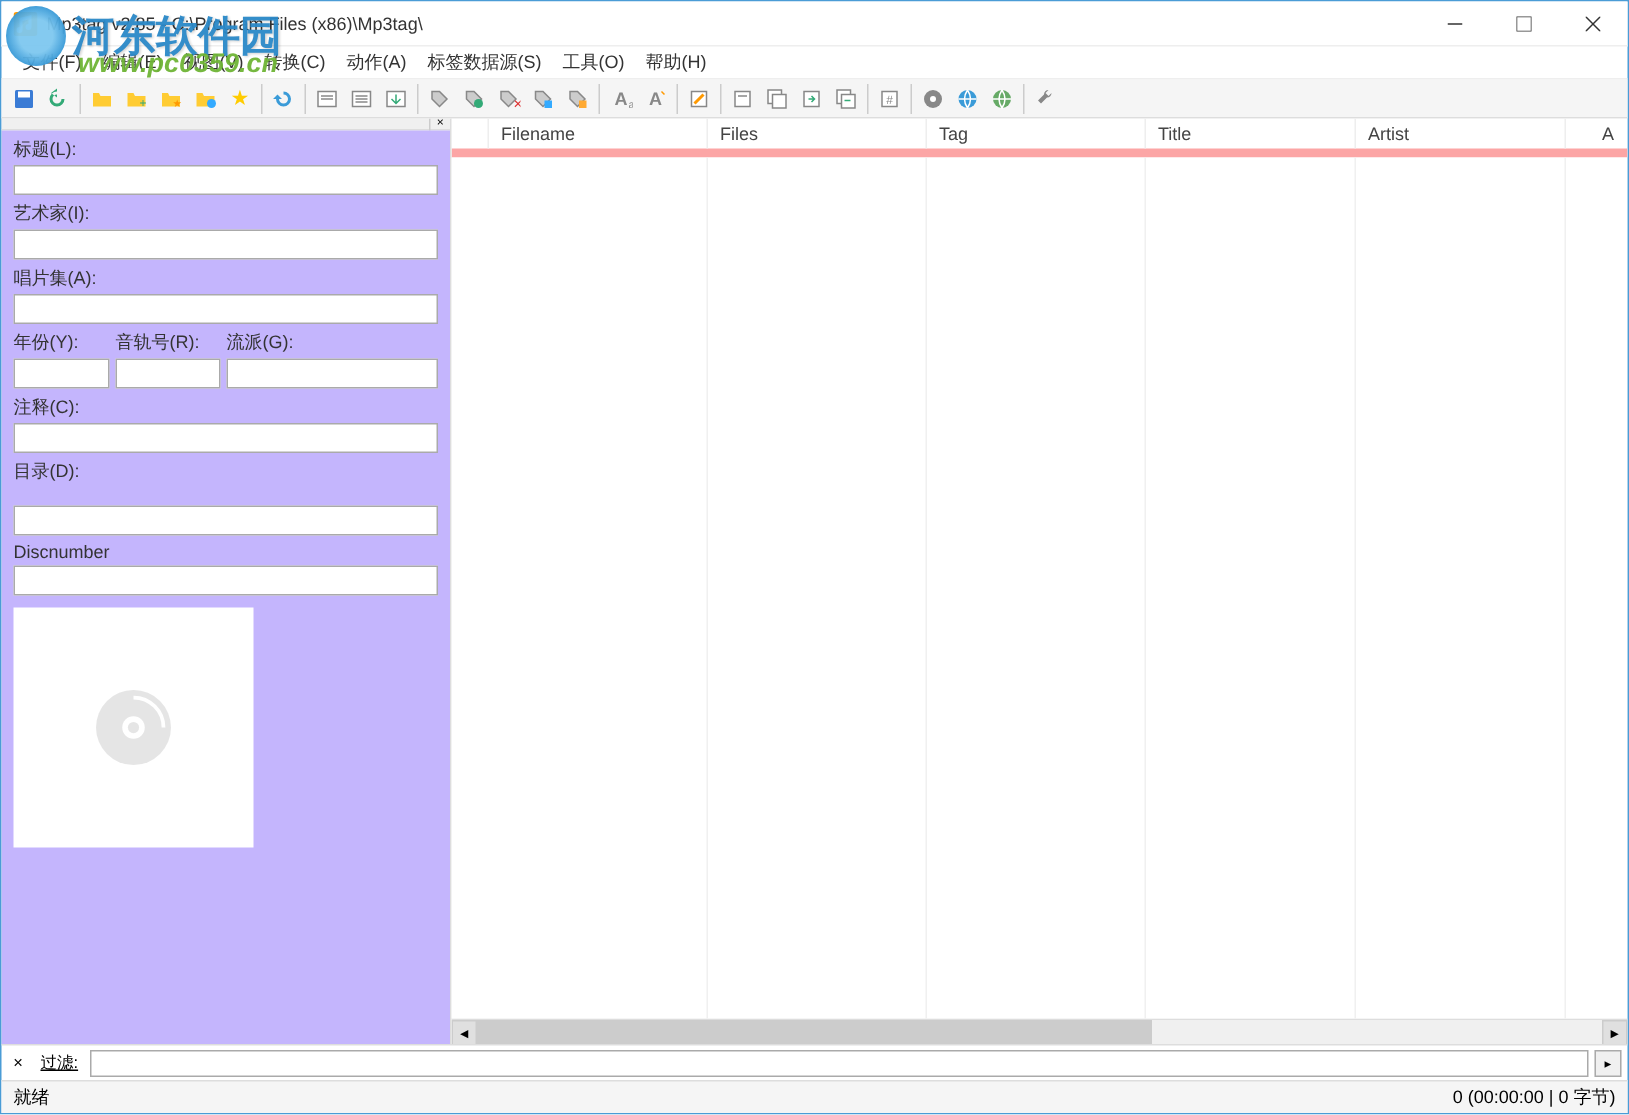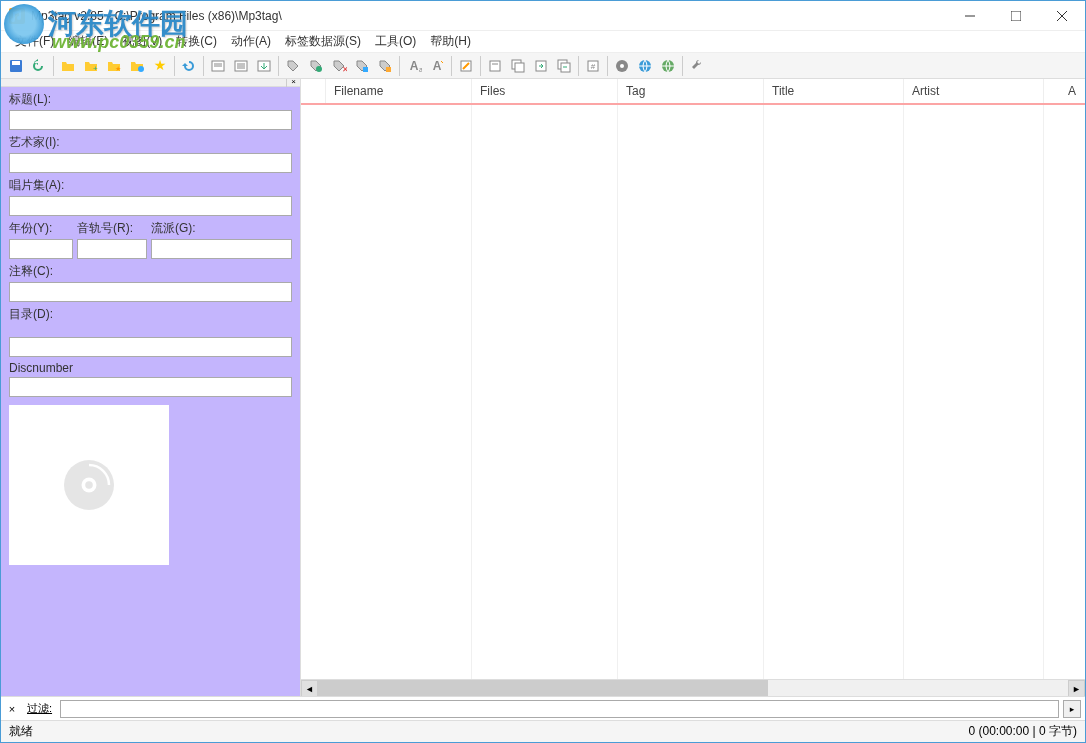--- a/index.html
+++ b/index.html
@@ -30,21 +30,21 @@
 .sidepanel-body { flex: 1; padding: 4px 8px; overflow-y: auto; background: #c4b5fd; }
 .field { margin-bottom: 4px; }
 .field label { display: block; font-size: 12px; color: #333; margin-bottom: 2px; }
 .field select, .field .combo { width: 100%; height: 20px; border: 1px solid #aaa; font-size: 12px; background: #fff; padding: 0 2px; }
 .hrow { display: flex; gap: 4px; }
 .hrow .field { flex: 1; }
 .albumart { width: 160px; height: 160px; background: #fff; margin-top: 8px; display: flex; align-items: center; justify-content: center; border: 0; }
 .albumart svg { width: 60px; height: 60px; opacity: 0.25; }
 
 .mainarea { flex: 1; display: flex; flex-direction: column; overflow: hidden; }
-.listheader { height: 26px; display: flex; border-bottom: 2px solid #fca5a5; background: #fff; }
+.listheader { height: 26px; display: flex; border-bottom: 6px solid #fca5a5; background: #fff; }
 .listheader .col { padding: 4px 8px; border-right: 1px solid transparent; border-left: 1px solid #eee; font-size: 12px; color: #444; display: flex; align-items: center; }
 .listheader .col:first-child { border-left: none; width: 22px; }
 .listbody { flex: 1; background: #fff; position: relative; }
 .listbody .colsep { position: absolute; top: 0; bottom: 0; width: 1px; background: #f0f0f0; }
 .hscroll { height: 17px; background: #f0f0f0; display: flex; border-top: 1px solid #ddd; }
 .hscroll .arrow { width: 17px; height: 17px; background: #e0e0e0; border: 1px solid #ccc; display:flex;align-items:center;justify-content:center;font-size:9px; }
 .hscroll .track { flex: 1; background: #f0f0f0; }
 .hscroll .thumb { width: 60%; height: 100%; background: #ccc; }
 
 .filterbar { height: 24px; display: flex; align-items: center; border-top: 1px solid #ddd; padding: 0 4px; gap: 4px; }

